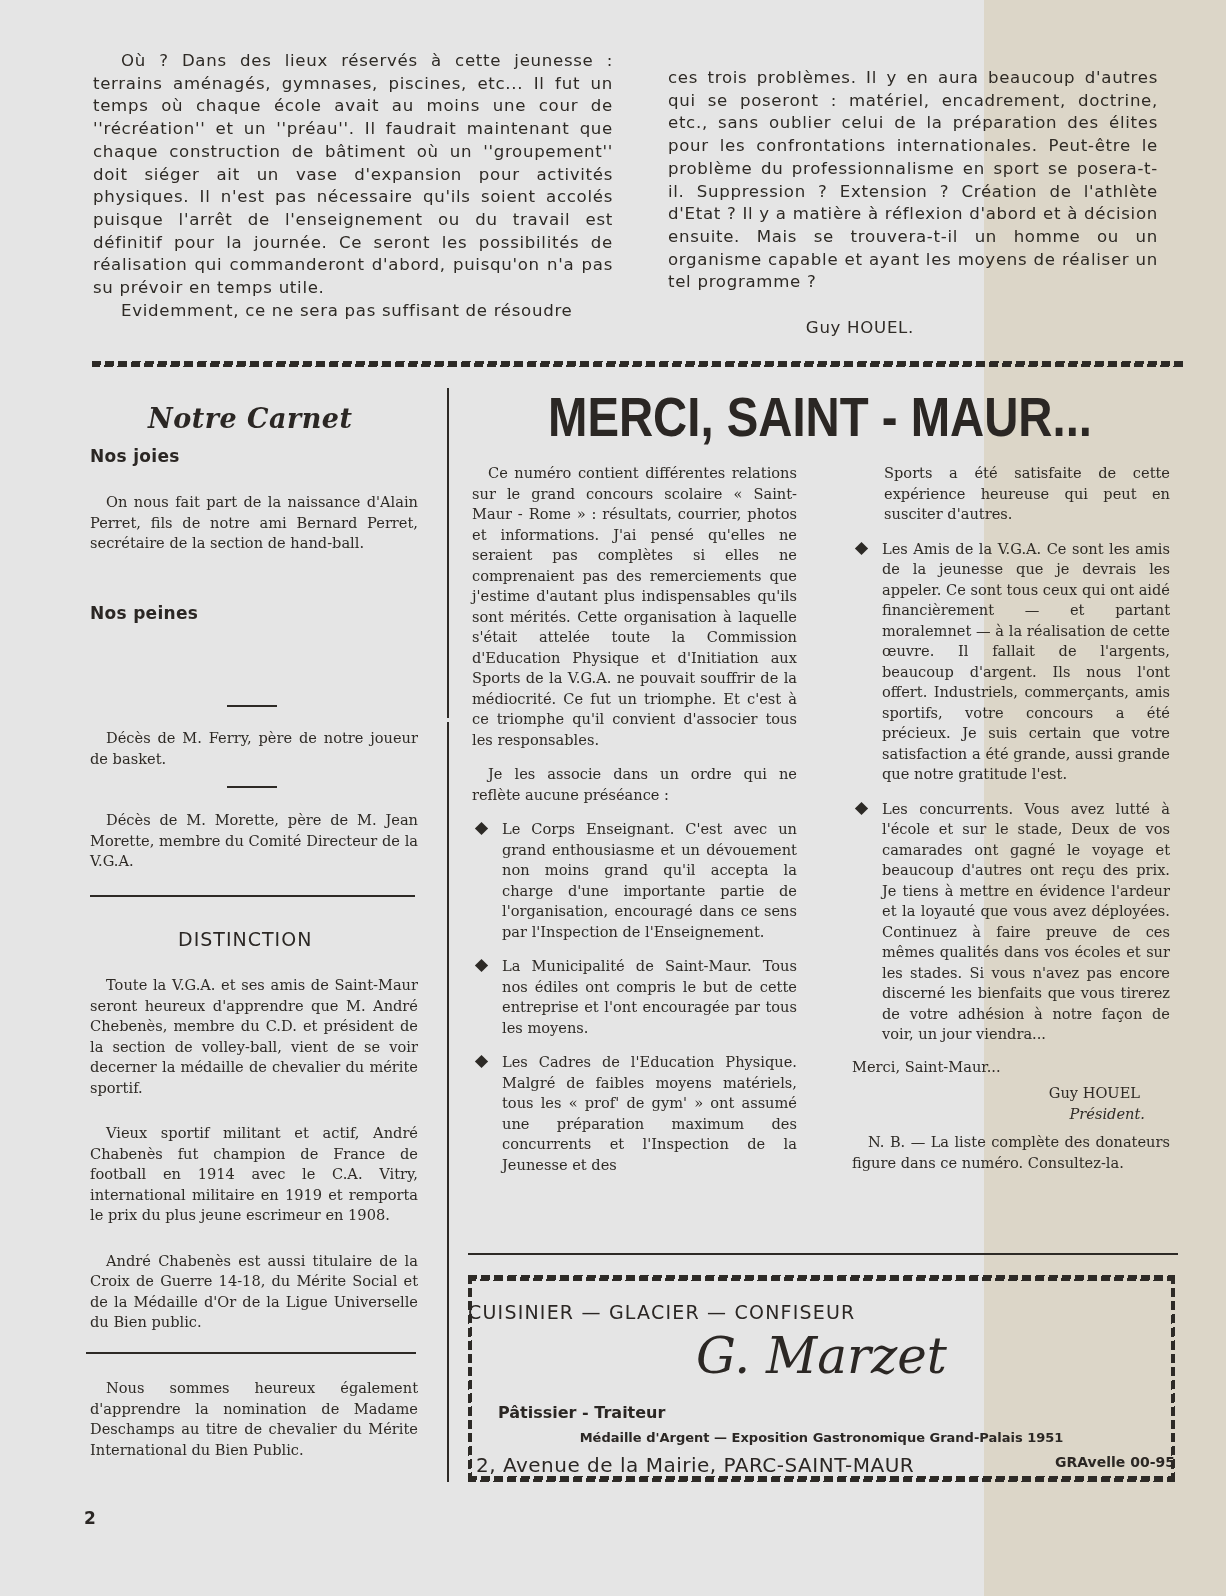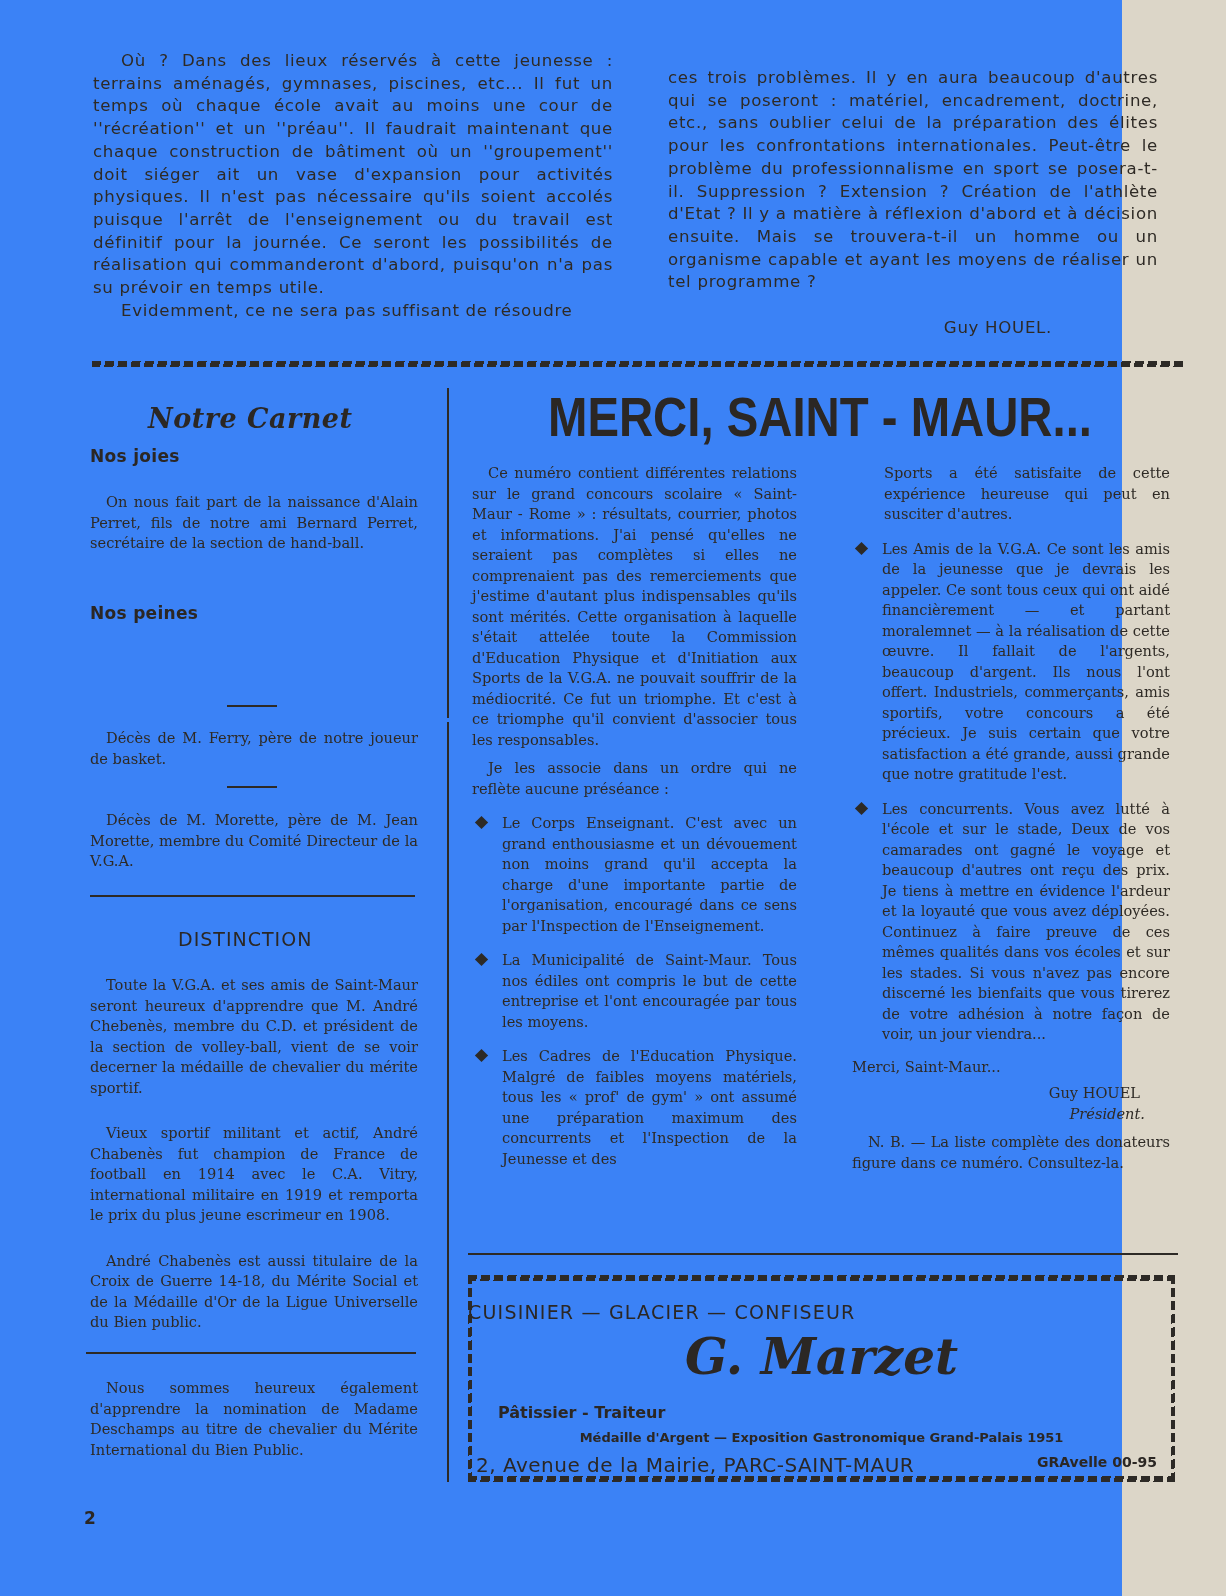--- a/index.html
+++ b/index.html
@@ -3,21 +3,21 @@
 <meta charset="utf-8">
 <style>
   * { box-sizing: border-box; margin: 0; padding: 0; }
   html, body { width: 1226px; height: 1596px; }
   body {
     background: #dcd6c8;
     color: #2a2622;
     position: relative;
     overflow: hidden;
   }
-  .page { position: absolute; left: 0; top: 0; width: 1122px; height: 1596px; background: #3b82f6; }
+  .page { position: absolute; left: 0; top: 0; width: 984px; height: 1596px; background: #e5e5e5; }
 
   
   .top-col {
     position: absolute;
     font-family: "DejaVu Sans", sans-serif;
     font-size: 16.6px;
     line-height: 22.7px;
     letter-spacing: 0.7px;
     text-align: justify;
     color: #2e2a25;
@@ -94,28 +94,28 @@
     background: repeating-linear-gradient(100deg, #2d2a26 0 9px, transparent 9px 13px); }
   .ad .b-top { top: 0; }
   .ad .b-bottom { bottom: 0; }
   .ad .b-left, .ad .b-right { position: absolute; top: 0; height: 100%; width: 4px;
     background: repeating-linear-gradient(170deg, #2d2a26 0 9px, transparent 9px 13px); }
   .ad .b-left { left: 0; }
   .ad .b-right { right: 0; }
   .ad-line1 { position: absolute; left: 0; width: 100%; top: 26px; text-align: left;
     font-family: "DejaVu Sans", sans-serif; font-size: 19px; letter-spacing: 1.2px; color: #2b2724; }
   .ad-name { position: absolute; left: 0; width: 100%; top: 52px; text-align: center;
-    font-family: "DejaVu Serif", serif; font-style: italic; font-weight: bold; font-size: 50px; color: #2b2724; }
+    font-family: "DejaVu Serif", serif; font-style: italic; font-weight: normal; font-size: 50px; color: #2b2724; }
   .ad-sub { position: absolute; left: 0; width: 100%; top: 128px; text-align: left;
     font-family: "DejaVu Sans", sans-serif; font-weight: bold; font-size: 16px; color: #2b2724; padding-left: 30px; }
   .ad-medal { position: absolute; left: 0; width: 100%; top: 155px; text-align: center;
     font-family: "DejaVu Sans", sans-serif; font-weight: bold; font-size: 13px; color: #2b2724; }
   .ad-addr { position: absolute; left: 8px; top: 178px;
     font-family: "DejaVu Sans", sans-serif; font-size: 20px; letter-spacing: 0.5px; color: #2b2724; }
-  .ad-phone { position: absolute; right: 18px; top: 179px;
+  .ad-phone { position: absolute; right: 0; top: 179px;
     font-family: "DejaVu Sans", sans-serif; font-weight: bold; font-size: 14px; color: #2b2724; text-align: center; }
 
   .page-num { position: absolute; left: 84px; top: 1508px;
     font-family: "DejaVu Sans", sans-serif; font-weight: bold; font-size: 17px; color: #2b2724; }
 </style>
 </head>
 <body>
 
 <div class="page">
 
@@ -157,21 +157,21 @@
   </div>
   <div class="hr" style="left:86px; top:1352px; width:330px;"></div>
   <div class="block serif" style="left:90px; top:1378px; width:328px;">
     <p>Nous sommes heureux également d'apprendre la nomination de Madame Deschamps au titre de chevalier du Mérite International du Bien Public.</p>
   </div>
 
   <div class="headline">MERCI, SAINT - MAUR...</div>
 
   <div class="block serif" style="left:472px; top:463px; width:325px;">
     <p>Ce numéro contient différentes relations sur le grand concours scolaire « Saint-Maur - Rome » : résultats, courrier, photos et informations. J'ai pensé qu'elles ne seraient pas complètes si elles ne comprenaient pas des remerciements que j'estime d'autant plus indispensables qu'ils sont mérités. Cette organisation à laquelle s'était attelée toute la Commission d'Education Physique et d'Initiation aux Sports de la V.G.A. ne pouvait souffrir de la médiocrité. Ce fut un triomphe. Et c'est à ce triomphe qu'il convient d'associer tous les responsables.</p>
-    <p style="margin-top:8px">Je les associe dans un ordre qui ne reflète aucune préséance :</p>
+    <p style="margin-top:14px">Je les associe dans un ordre qui ne reflète aucune préséance :</p>
     <p class="bullet" style="margin-top:14px">
       <span class="diamond"></span>
       <span>Le Corps Enseignant. C'est avec un grand enthousiasme et un dévouement non moins grand qu'il accepta la charge d'une importante partie de l'organisation, encouragé dans ce sens par l'Inspection de l'Enseignement.</span>
     </p>
     <p class="bullet" style="margin-top:14px">
       <span class="diamond"></span>
       <span>La Municipalité de Saint-Maur. Tous nos édiles ont compris le but de cette entreprise et l'ont encouragée par tous les moyens.</span>
     </p>
     <p class="bullet" style="margin-top:14px">
       <span class="diamond"></span>

